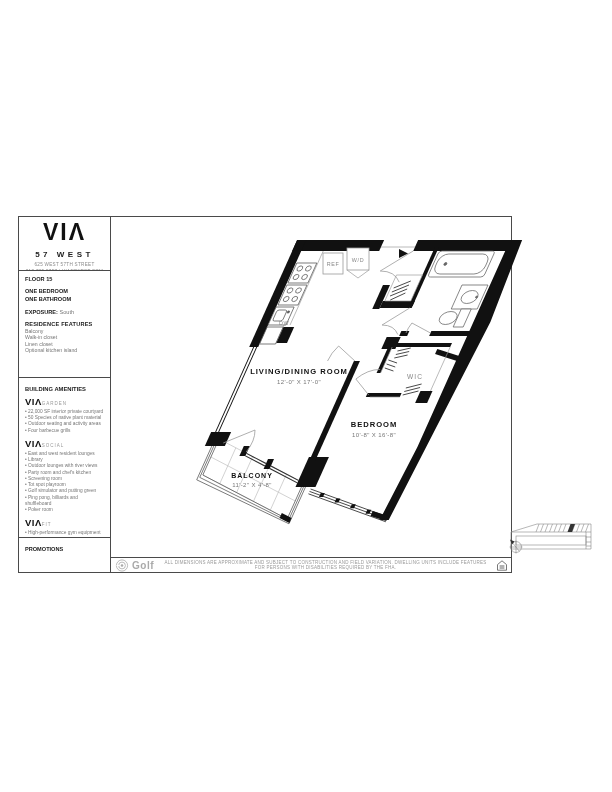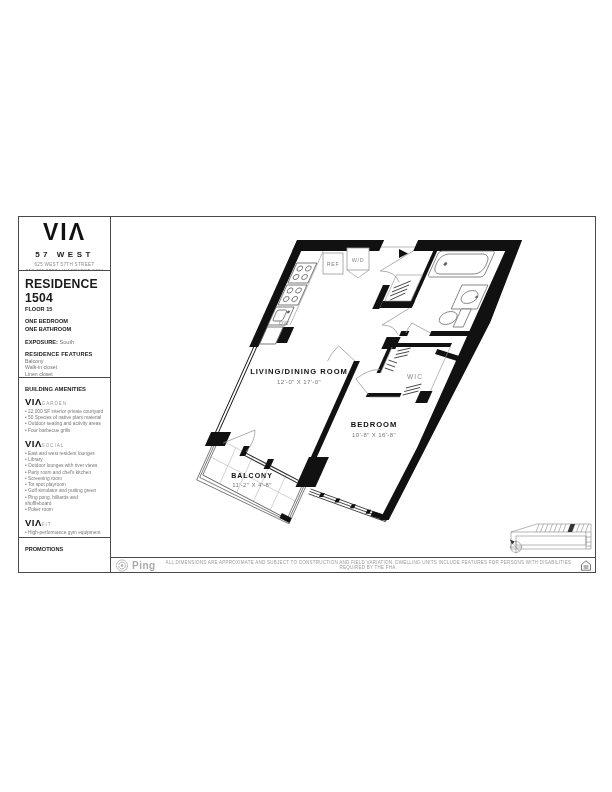--- a/index.html
+++ b/index.html
@@ -1,17 +1,17 @@
 <!DOCTYPE html>
 <html><head>
 <meta charset="utf-8">
 <style>
   html,body{margin:0;padding:0;background:#fff;}
   body{width:612px;height:792px;position:relative;font-family:"Liberation Sans",sans-serif;color:#1a1a1a;}
-  .sheet{position:absolute;left:18px;top:216px;width:578px;height:357px;border:1px solid #4a4a4a;box-sizing:border-box;background:#fff;padding-left:20px;}
+  .sheet{position:absolute;left:18px;top:216px;width:494px;height:357px;border:1px solid #4a4a4a;box-sizing:border-box;background:#fff;padding-left:20px;}
   .sidebar{position:absolute;left:0;top:0;bottom:0;width:92px;border-right:1px solid #4a4a4a;box-sizing:border-box;overflow:hidden;}
   .sb-sec{box-sizing:border-box;padding:4px 6px 0 6px;border-bottom:1px solid #4a4a4a;overflow:hidden;}
   .sec-logo{height:54px;text-align:center;padding-top:5px;}
   .sec-res{height:107px;}
   .sec-amen{height:160px;}
   .sec-promo{height:35px;border-bottom:none;}
   .brand-big{font-size:23px;font-weight:700;letter-spacing:2px;line-height:20px;color:#111;}
   .brand-sub{font-size:8px;letter-spacing:3.5px;color:#222;margin-top:8px;font-weight:bold;}
   .addr{font-size:4.6px;color:#8a8a8a;letter-spacing:.3px;line-height:1.5;margin-top:3px;}
   .res-title{font-size:12.2px;font-weight:800;letter-spacing:.2px;margin-top:2px;}
@@ -49,21 +49,20 @@
   <div class="sidebar">
 
     <div class="sb-sec sec-logo">
       <div class="brand-big">VIΛ</div>
       <div class="brand-sub">57 WEST</div>
       <div class="addr">625 WEST 57TH STREET</div>
       <div class="addr" style="margin-top:0;">212.789.5757 | VIA57WEST.COM</div>
     </div>
 
     <div class="sb-sec sec-res">
-      <div class="res-title">RESIDENCE 1504</div>
       <div class="res-floor">FLOOR 15</div>
       <div class="cfg">
         <div>ONE BEDROOM</div>
         <div>ONE BATHROOM</div>
       </div>
       <div class="exp">
         <b>EXPOSURE:</b>
         <span class="val">South</span>
       </div>
       <div class="h6">RESIDENCE FEATURES</div>
@@ -276,21 +275,21 @@
     </svg>
   </div>
 
   <div class="footer">
     <svg width="15" height="13" viewBox="0 0 15 13">
       <circle cx="7" cy="6.5" r="5.6" stroke="#aaa" stroke-width="0.8" fill="none"></circle>
       <circle cx="7" cy="6.5" r="3.4" stroke="#aaa" stroke-width="0.8" fill="none"></circle>
       <circle cx="7" cy="6.5" r="1.3" fill="#aaa"></circle>
       <line x1="1.5" y1="6.5" x2="4" y2="6.5" stroke="#fff" stroke-width="1.2"></line>
     </svg>
-    <span class="durst-text">Ping</span>
+    <span class="durst-text">Golf</span>
     <span class="disclaimer">ALL DIMENSIONS ARE APPROXIMATE AND SUBJECT TO CONSTRUCTION AND FIELD VARIATION.  DWELLING UNITS INCLUDE FEATURES FOR PERSONS WITH DISABILITIES REQUIRED BY THE FHA.</span>
     <svg width="10" height="11" viewBox="0 0 10 11">
       <path d="M5,0.8 L9.5,4.6 L9.5,10.2 L0.5,10.2 L0.5,4.6 Z" stroke="#555" stroke-width="0.8" fill="none"></path>
       <line x1="2.6" y1="6" x2="7.4" y2="6" stroke="#555" stroke-width="0.9"></line>
       <line x1="2.6" y1="8" x2="7.4" y2="8" stroke="#555" stroke-width="0.9"></line>
     </svg>
   </div>
 </div>
 
 </body></html>

